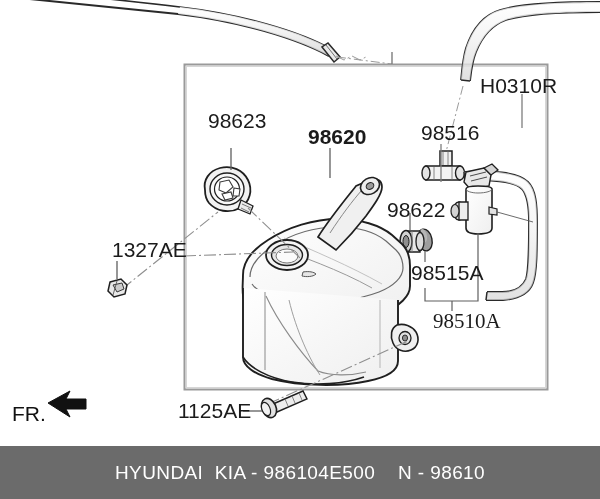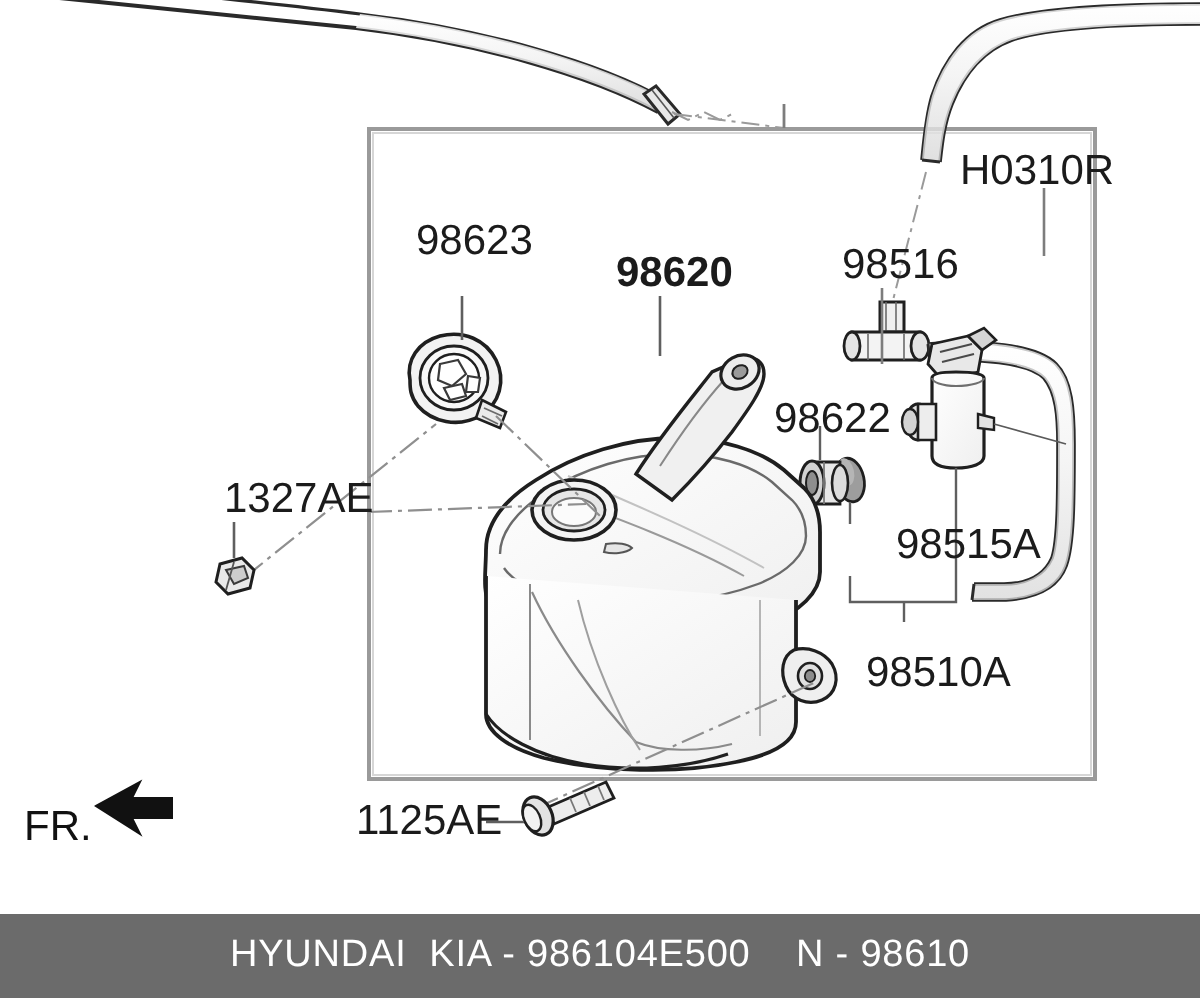--- a/index.html
+++ b/index.html
@@ -52,21 +52,21 @@
     font-family: "Liberation Sans", sans-serif;
     font-size: 21px;
     color: #111111;
     white-space: nowrap;
   }
   #footer-bar {
     position: absolute;
     left: 0;
     bottom: 0;
     width: 600px;
-    height: 42px;
+    height: 53px;
     display: flex;
     align-items: center;
     justify-content: center;
   }
   #footer-text {
     font-family: "Liberation Sans", sans-serif;
     font-size: 19px;
     color: #ffffff;
     letter-spacing: 0.4px;
     white-space: pre;
@@ -295,23 +295,23 @@
   <div class="lbl" style="left:421px; top:124px;text-align:right;">98516</div>
 
   <div class="lbl" style="left:208px; top:112px;">98623</div>
 
   <div class="lbl" style="left:308px; top:128px;font-weight:bold;">98620</div>
 
   <div class="lbl" style="left:387px; top:201px;">98622</div>
 
   <div class="lbl" style="left:88px; top:241px;margin-left:24px;">1327AE</div>
 
-  <div class="lbl" style="left:411px; top:264px;padding-left:37px;">98515A</div>
-
-  <div class="lbl" style="left:433px; top:328px;">98510A</div>
+  <div class="lbl" style="left:411px; top:264px;">98515A</div>
+
+  <div class="lbl" style="left:433px; top:312px;font-family:Liberation Serif, serif;">98510A</div>
 
   <div class="lbl" style="left:178px; top:402px;">1125AE</div>
 
   <div class="fr-text" style="left:12px; top:402px;text-align:right;">FR.</div>
 
 </div>
 
 <div id="footer-bar" style="background:#6b6b6b;">
   <div id="footer-text">HYUNDAI  KIA - 986104E500    N - 98610</div>
 </div>

